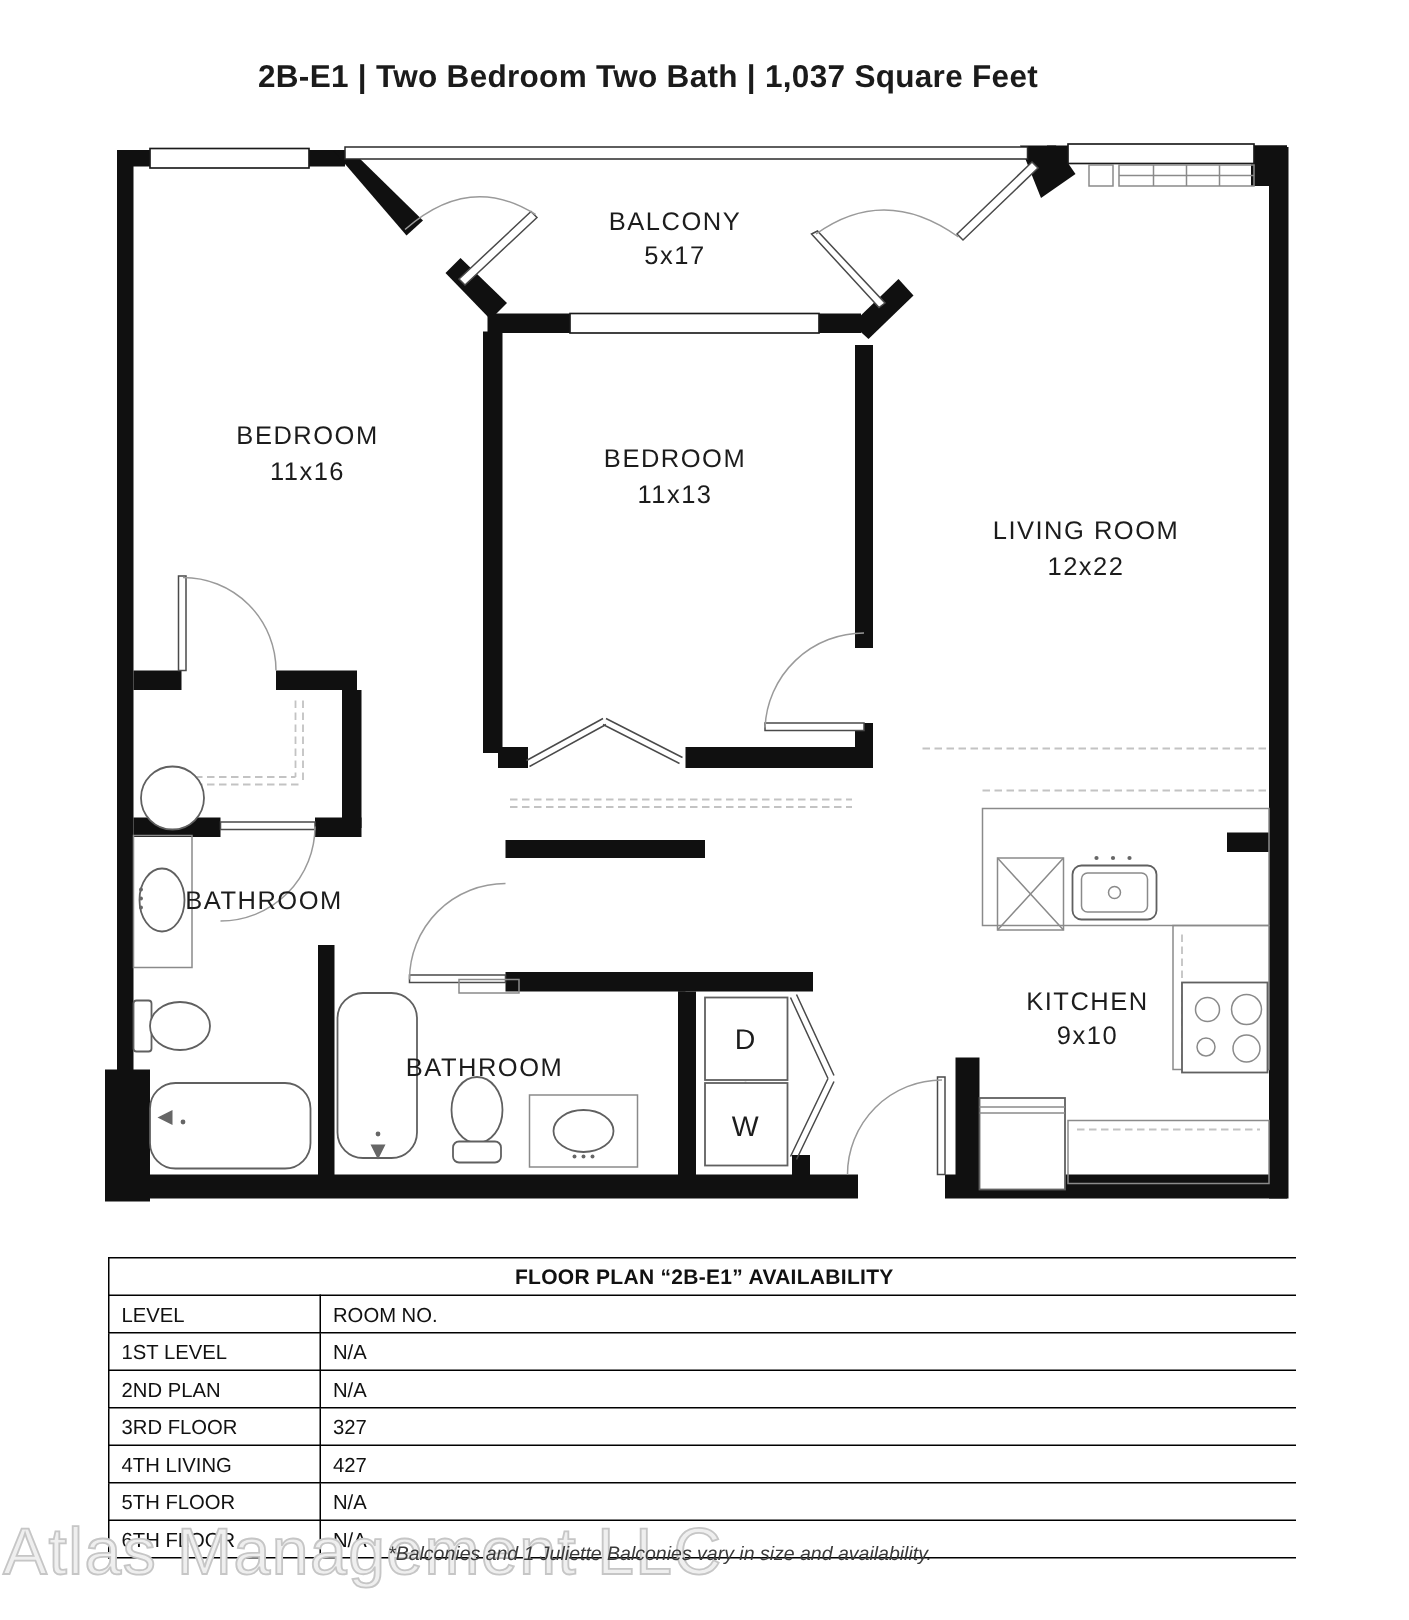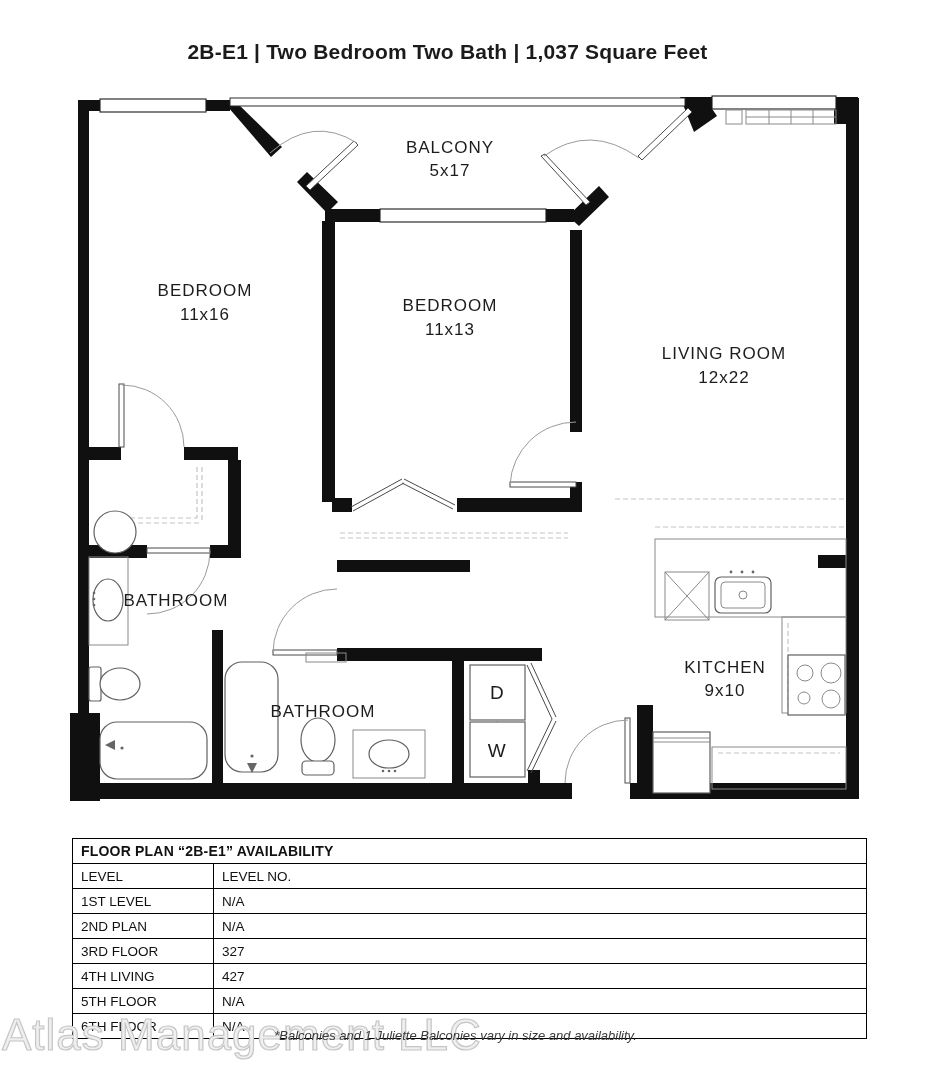--- a/index.html
+++ b/index.html
@@ -1,17 +1,17 @@
 <!DOCTYPE html>
 <html><head>
 <meta charset="utf-8">
 <style>
   html,body{margin:0;padding:0;background:#fff;}
   .page{position:relative;width:864px;height:1080px;background:#fff;overflow:hidden;
-        font-family:"Liberation Sans",sans-serif;color:#1c1c1c;padding-left:31px;}
+        font-family:"Liberation Sans",sans-serif;color:#1c1c1c;}
   .page-title{position:absolute;top:40px;left:0;right:0;text-align:center;
         font-size:21px;font-weight:bold;letter-spacing:.2px;color:#1b1b1b;}
   .plan-wrap{position:absolute;left:70px;top:95px;width:800px;height:710px;}
   svg text{font-family:"Liberation Sans",sans-serif;}
   .lbl{font-size:17px;letter-spacing:1px;fill:#1c1c1c;text-anchor:middle;}
   .dwlbl{font-size:19px;letter-spacing:.5px;fill:#1c1c1c;text-anchor:middle;}
   .wall{fill:#101010;stroke:none;}
   .win{fill:#fff;stroke:#1a1a1a;stroke-width:1.1;}
   .rail{fill:#fff;stroke:#2a2a2a;stroke-width:1;}
   .arc{fill:none;stroke:#9a9a9a;stroke-width:1;}
@@ -19,21 +19,21 @@
   .leafln{stroke:#4a4a4a;stroke-width:1;fill:none;}
   .fix{fill:#fff;stroke:#606060;stroke-width:1.2;}
   .fixl{fill:none;stroke:#8a8a8a;stroke-width:1;}
   .dash{fill:none;stroke:#c3c3c3;stroke-width:1.2;stroke-dasharray:5 3;}
   .dot{fill:#666;stroke:none;}
   
   .avail{position:absolute;left:72px;top:838px;width:795px;border-collapse:collapse;
          table-layout:fixed;}
   .avail td{border:1.6px solid #000;font-size:13.5px;padding:2px 8px;height:20px;
          white-space:nowrap;overflow:hidden;color:#111;}
-  .avail .t-title td{font-weight:bold;font-size:14px;letter-spacing:.2px;}
+  .avail .t-title td{font-weight:bold;font-size:14px;letter-spacing:.2px;text-align:center;}
   .avail .t-head td{font-weight:normal;}
   .avail col.c1{width:141px;}
   .footnote{position:absolute;top:1028px;left:16px;right:0;text-align:center;
          font-size:13px;font-style:italic;color:#3a3a3a;z-index:3;}
   .watermark{position:absolute;left:2px;top:1010px;font-size:44px;letter-spacing:1px;
          color:#efefef;-webkit-text-stroke:1.2px #c6c6c6;white-space:nowrap;z-index:1;}
 </style>
 </head>
 <body>
 
@@ -216,21 +216,21 @@
     <colgroup>
         <col class="c1">
         <col>
       </colgroup>
     <tbody>
       <tr class="t-title">
         <td colspan="2">FLOOR PLAN “2B-E1” AVAILABILITY</td>
       </tr>
       <tr class="t-head">
         <td>LEVEL</td>
-        <td>LEVEL NO.</td>
+        <td>ROOM NO.</td>
       </tr>
       <tr>
         <td>1ST LEVEL</td>
         <td>N/A</td>
       </tr>
       <tr>
         <td>2ND PLAN</td>
         <td>N/A</td>
       </tr>
       <tr>

